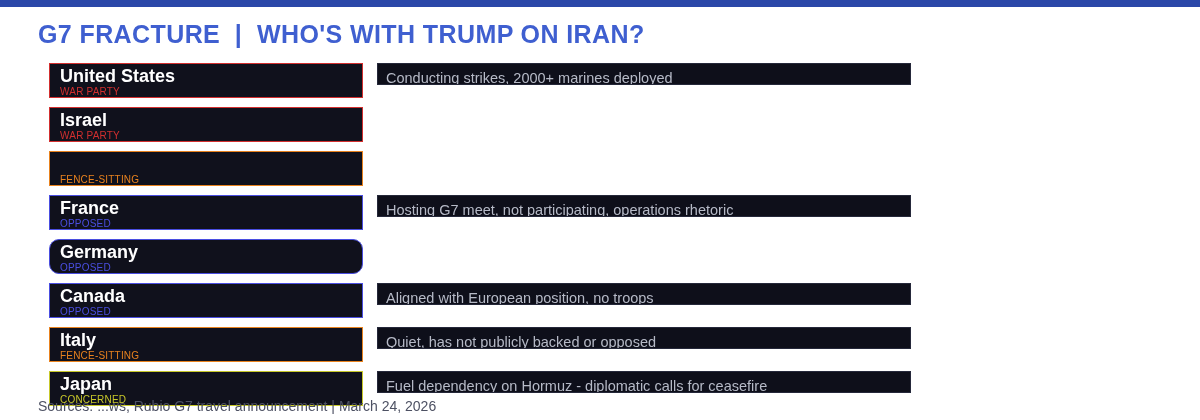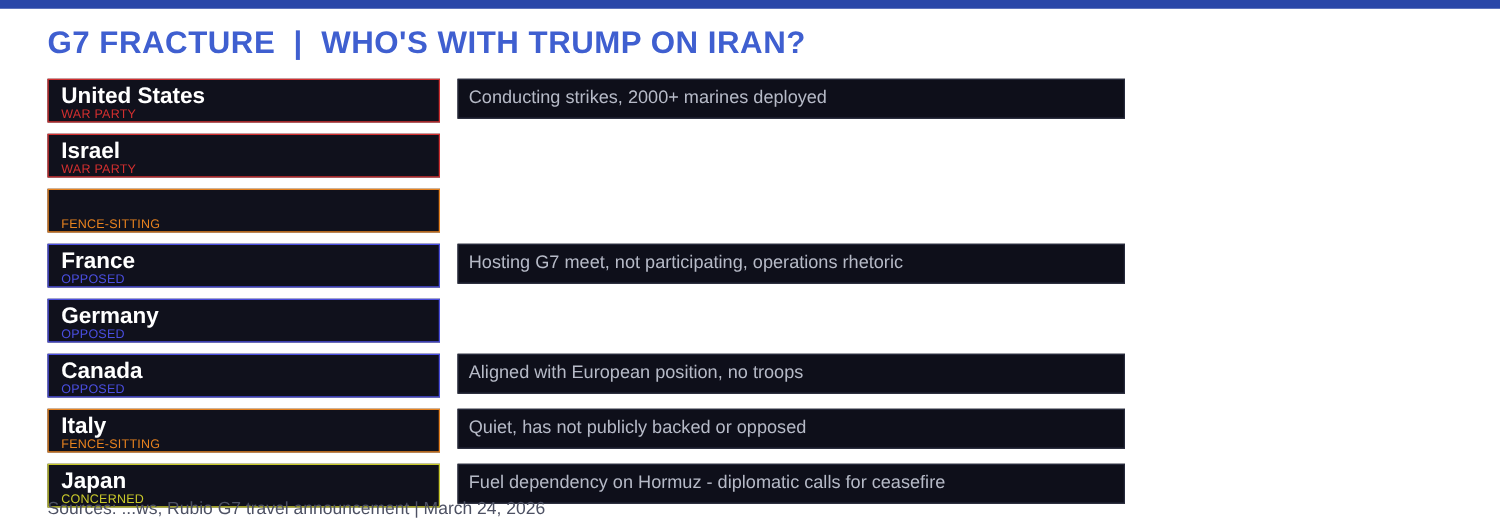--- a/index.html
+++ b/index.html
@@ -41,20 +41,21 @@
   }
   #rows {
     position: absolute;
     left: 0;
     top: 63px;
     width: 1200px;
   }
   .row {
     position: relative;
     height: 44px;
+    margin-left: 11px;
   }
   .country-box {
     position: absolute;
     left: 38px;
     top: 0;
     width: 314px;
     height: 35px;
     box-sizing: border-box;
     border: 1px solid #444;
     background: #10111c;
@@ -77,21 +78,21 @@
     font-size: 10px;
     letter-spacing: 0.2px;
     font-family: "Liberation Sans", sans-serif;
     white-space: nowrap;
   }
   .detail-box {
     position: absolute;
     left: 366px;
     top: 0;
     width: 534px;
-    height: 32px;
+    height: 22px;
     box-sizing: border-box;
     border: 1px solid #25283a;
     background: #0e0f1a;
     overflow: hidden;
   }
   .detail-text {
     position: absolute;
     left: 8px;
     top: 5px;
     width: 460px;
@@ -144,21 +145,21 @@
       <div class="row">
         <div class="country-box" style="border-color: rgb(74, 78, 224);">
           <div class="country-name">France</div>
           <div class="country-status" style="color: rgb(74, 78, 224);">OPPOSED</div>
         </div>
         <div class="detail-box">
           <div class="detail-text">Hosting G7 meet, not participating, operations rhetoric</div>
         </div>
       </div>
       <div class="row">
-        <div class="country-box" style="border-color: rgb(74, 78, 224);">
+        <div class="country-box" style="border-color: rgb(74, 78, 224); border-radius: 10px;">
           <div class="country-name">Germany</div>
           <div class="country-status" style="color: rgb(74, 78, 224);">OPPOSED</div>
         </div>
       </div>
       <div class="row">
         <div class="country-box" style="border-color: rgb(74, 78, 224);">
           <div class="country-name">Canada</div>
           <div class="country-status" style="color: rgb(74, 78, 224);">OPPOSED</div>
         </div>
         <div class="detail-box">

